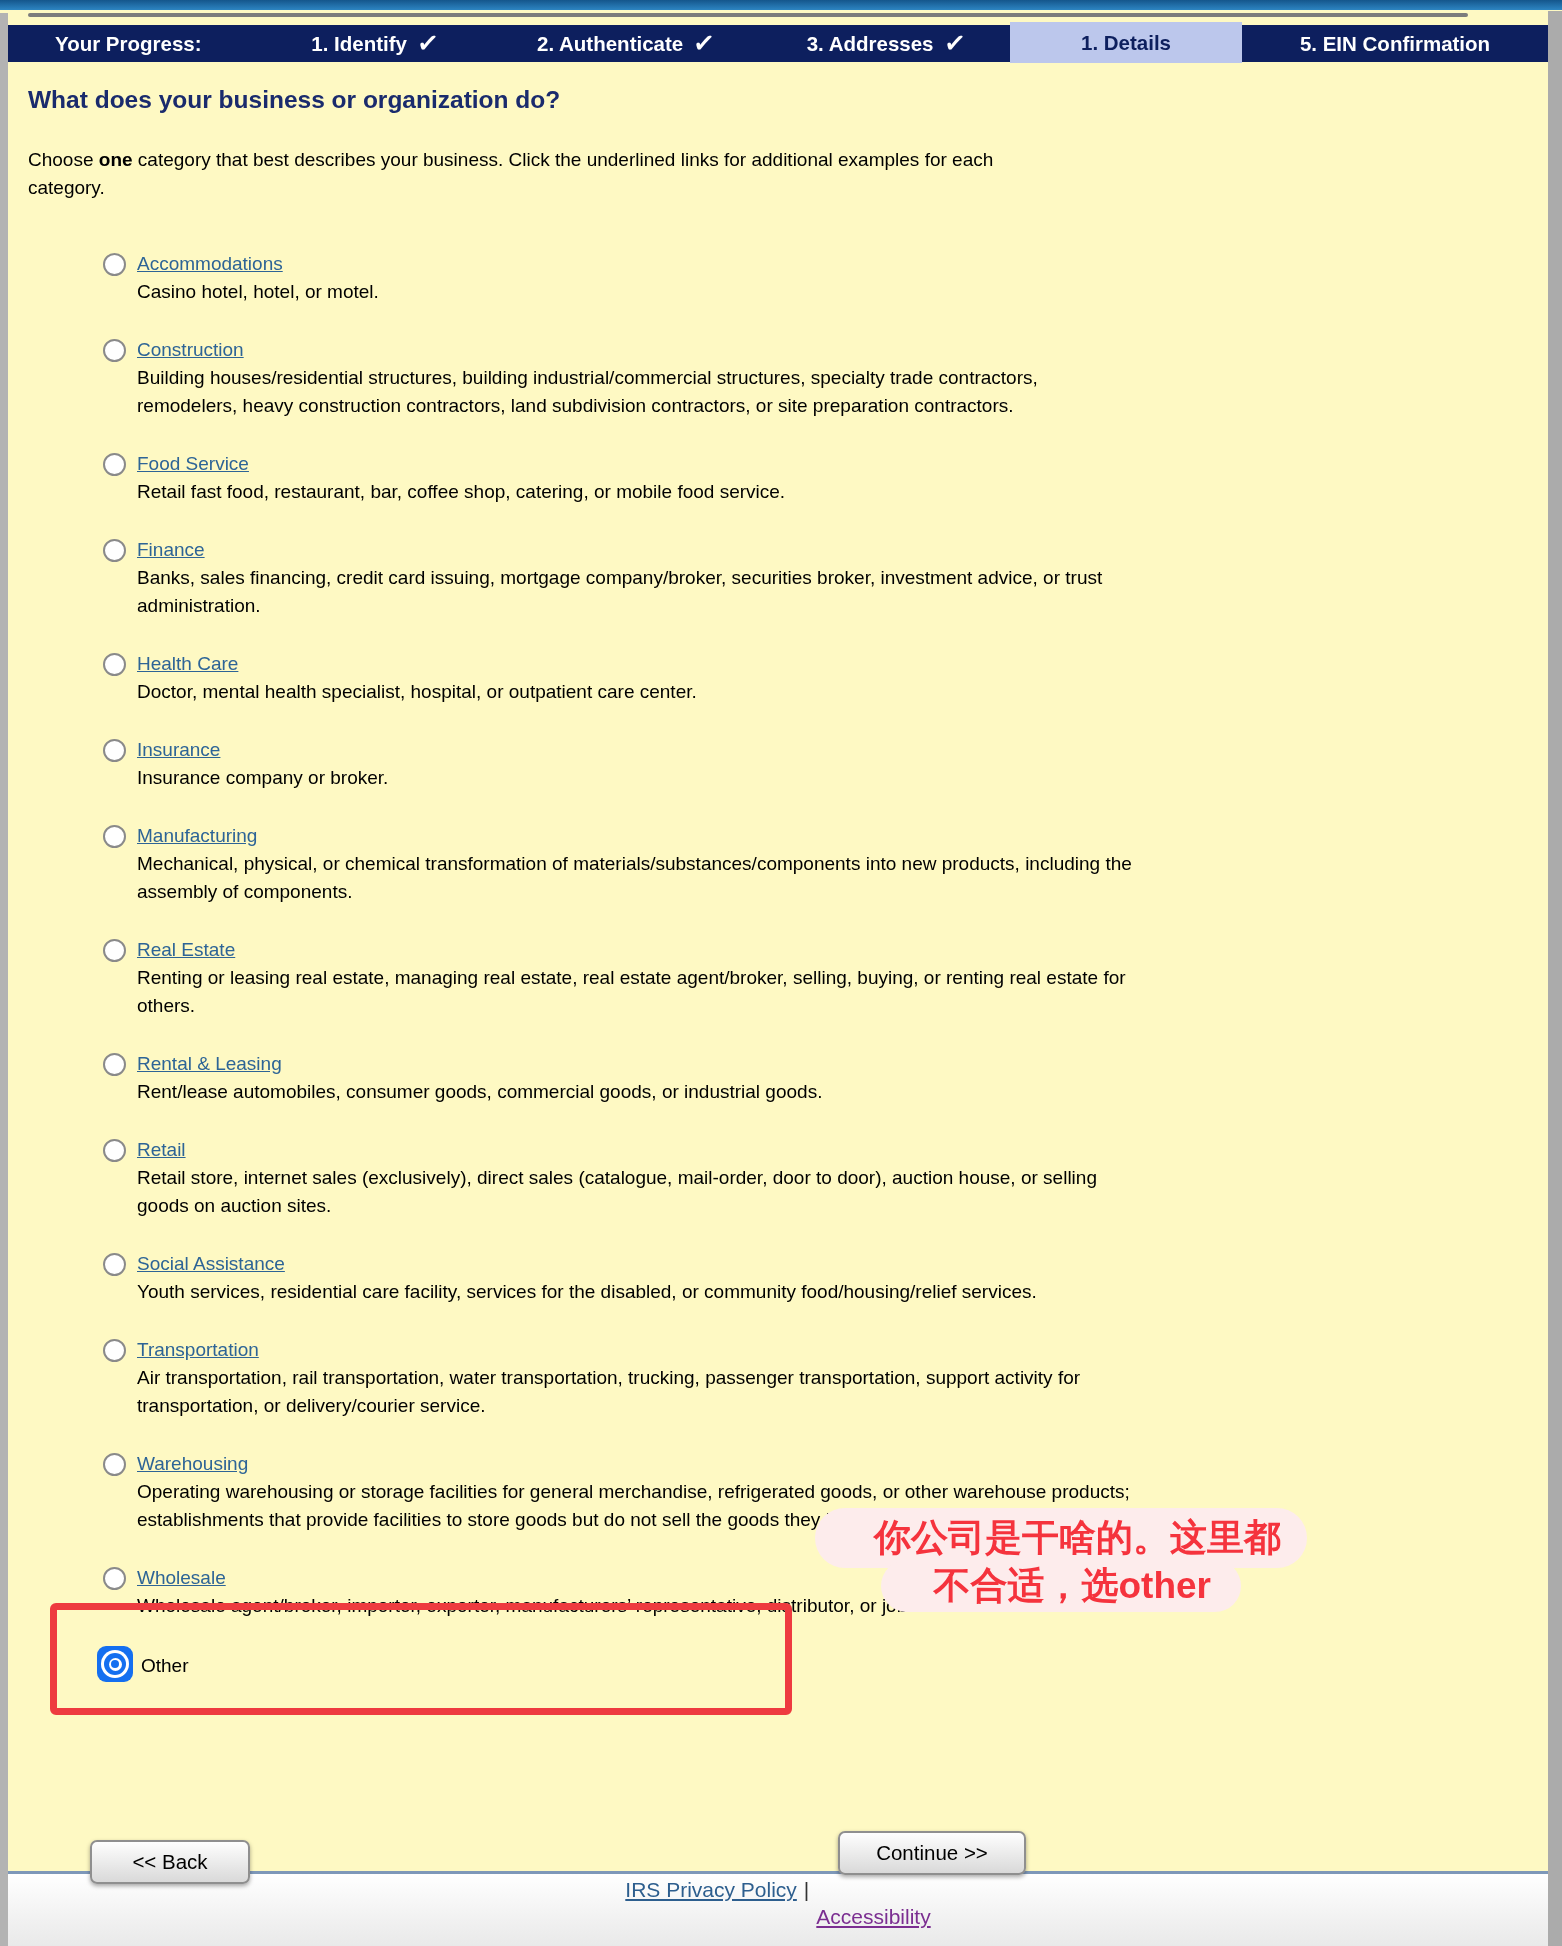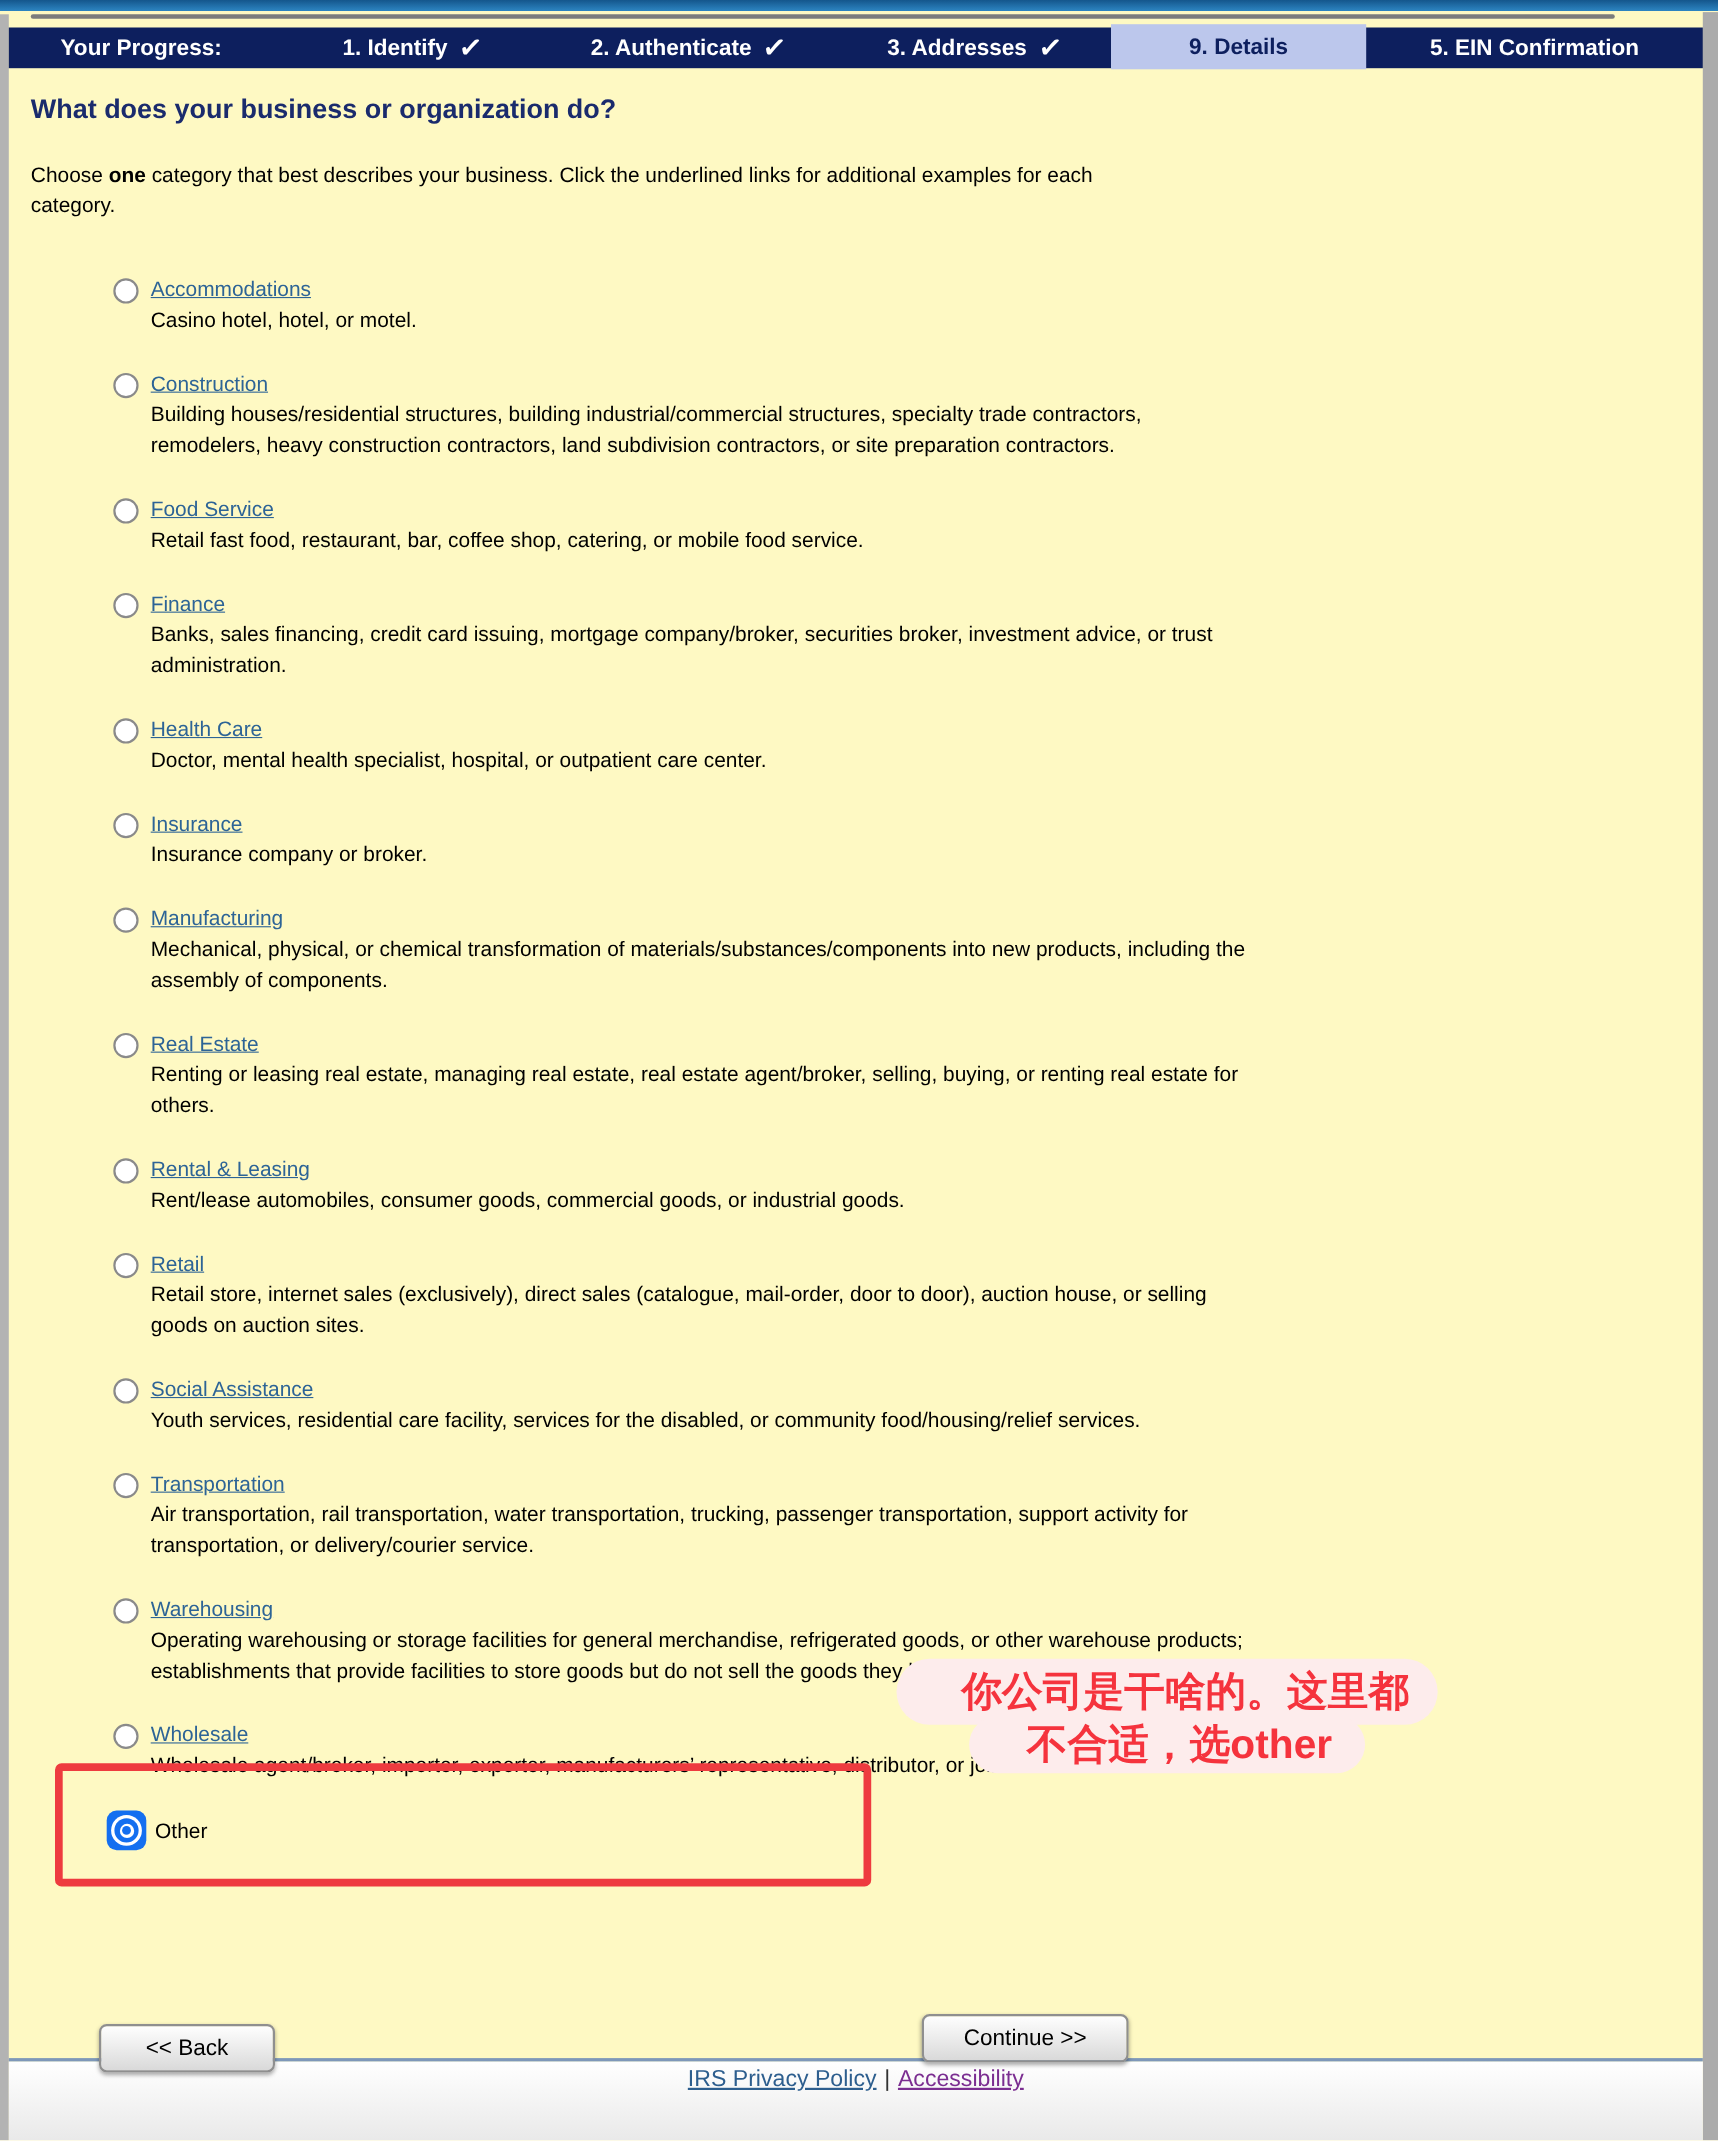--- a/index.html
+++ b/index.html
@@ -65,21 +65,21 @@
   .btn-back{left:90px;top:1840px;width:160px;}
   .btn-continue{left:838px;top:1831px;width:188px;}
 
   
   .footer-line{position:absolute;left:8px;right:14px;top:1871px;height:3px;background:#7e98b9;z-index:2;}
   .footer{position:absolute;left:8px;right:14px;top:1874px;bottom:0;z-index:1;
           background:linear-gradient(180deg,#ffffff 0%,#e9e9e9 100%);
           display:flex;justify-content:center;align-items:flex-start;padding-top:4px;font-size:21px;}
   .f-link{text-decoration:underline;cursor:pointer;}
   .f-privacy{color:#2d5e8e;}
-  .f-access{color:#7b2e91;}
+  .f-access{color:#7b2e91;margin-top:27px;}
   .f-sep{color:#333;margin:0 7px;}
 </style>
 </head>
 <body>
 
 <div class="page">
 
   <div class="top-bar"></div>
   <div class="left-strip"></div>
   <div class="right-strip"></div>
@@ -94,21 +94,21 @@
       </div>
       <div class="p-cell pc2">
         <span>2. Authenticate</span>
         <span class="pcheck">✓</span>
       </div>
       <div class="p-cell pc3">
         <span>3. Addresses</span>
         <span class="pcheck">✓</span>
       </div>
       <div class="p-cell pc4 active">
-        <span>9. Details</span>
+        <span>1. Details</span>
       </div>
       <div class="p-cell pc5">
         <span>5. EIN Confirmation</span>
       </div>
     </div>
 
   <div class="content">
     <h1 class="title">What does your business or organization do?</h1>
     <p class="intro"><span>Choose </span><span class="b">one</span><span> category that best describes your business. Click the underlined links for additional examples for each category.</span></p>
 

